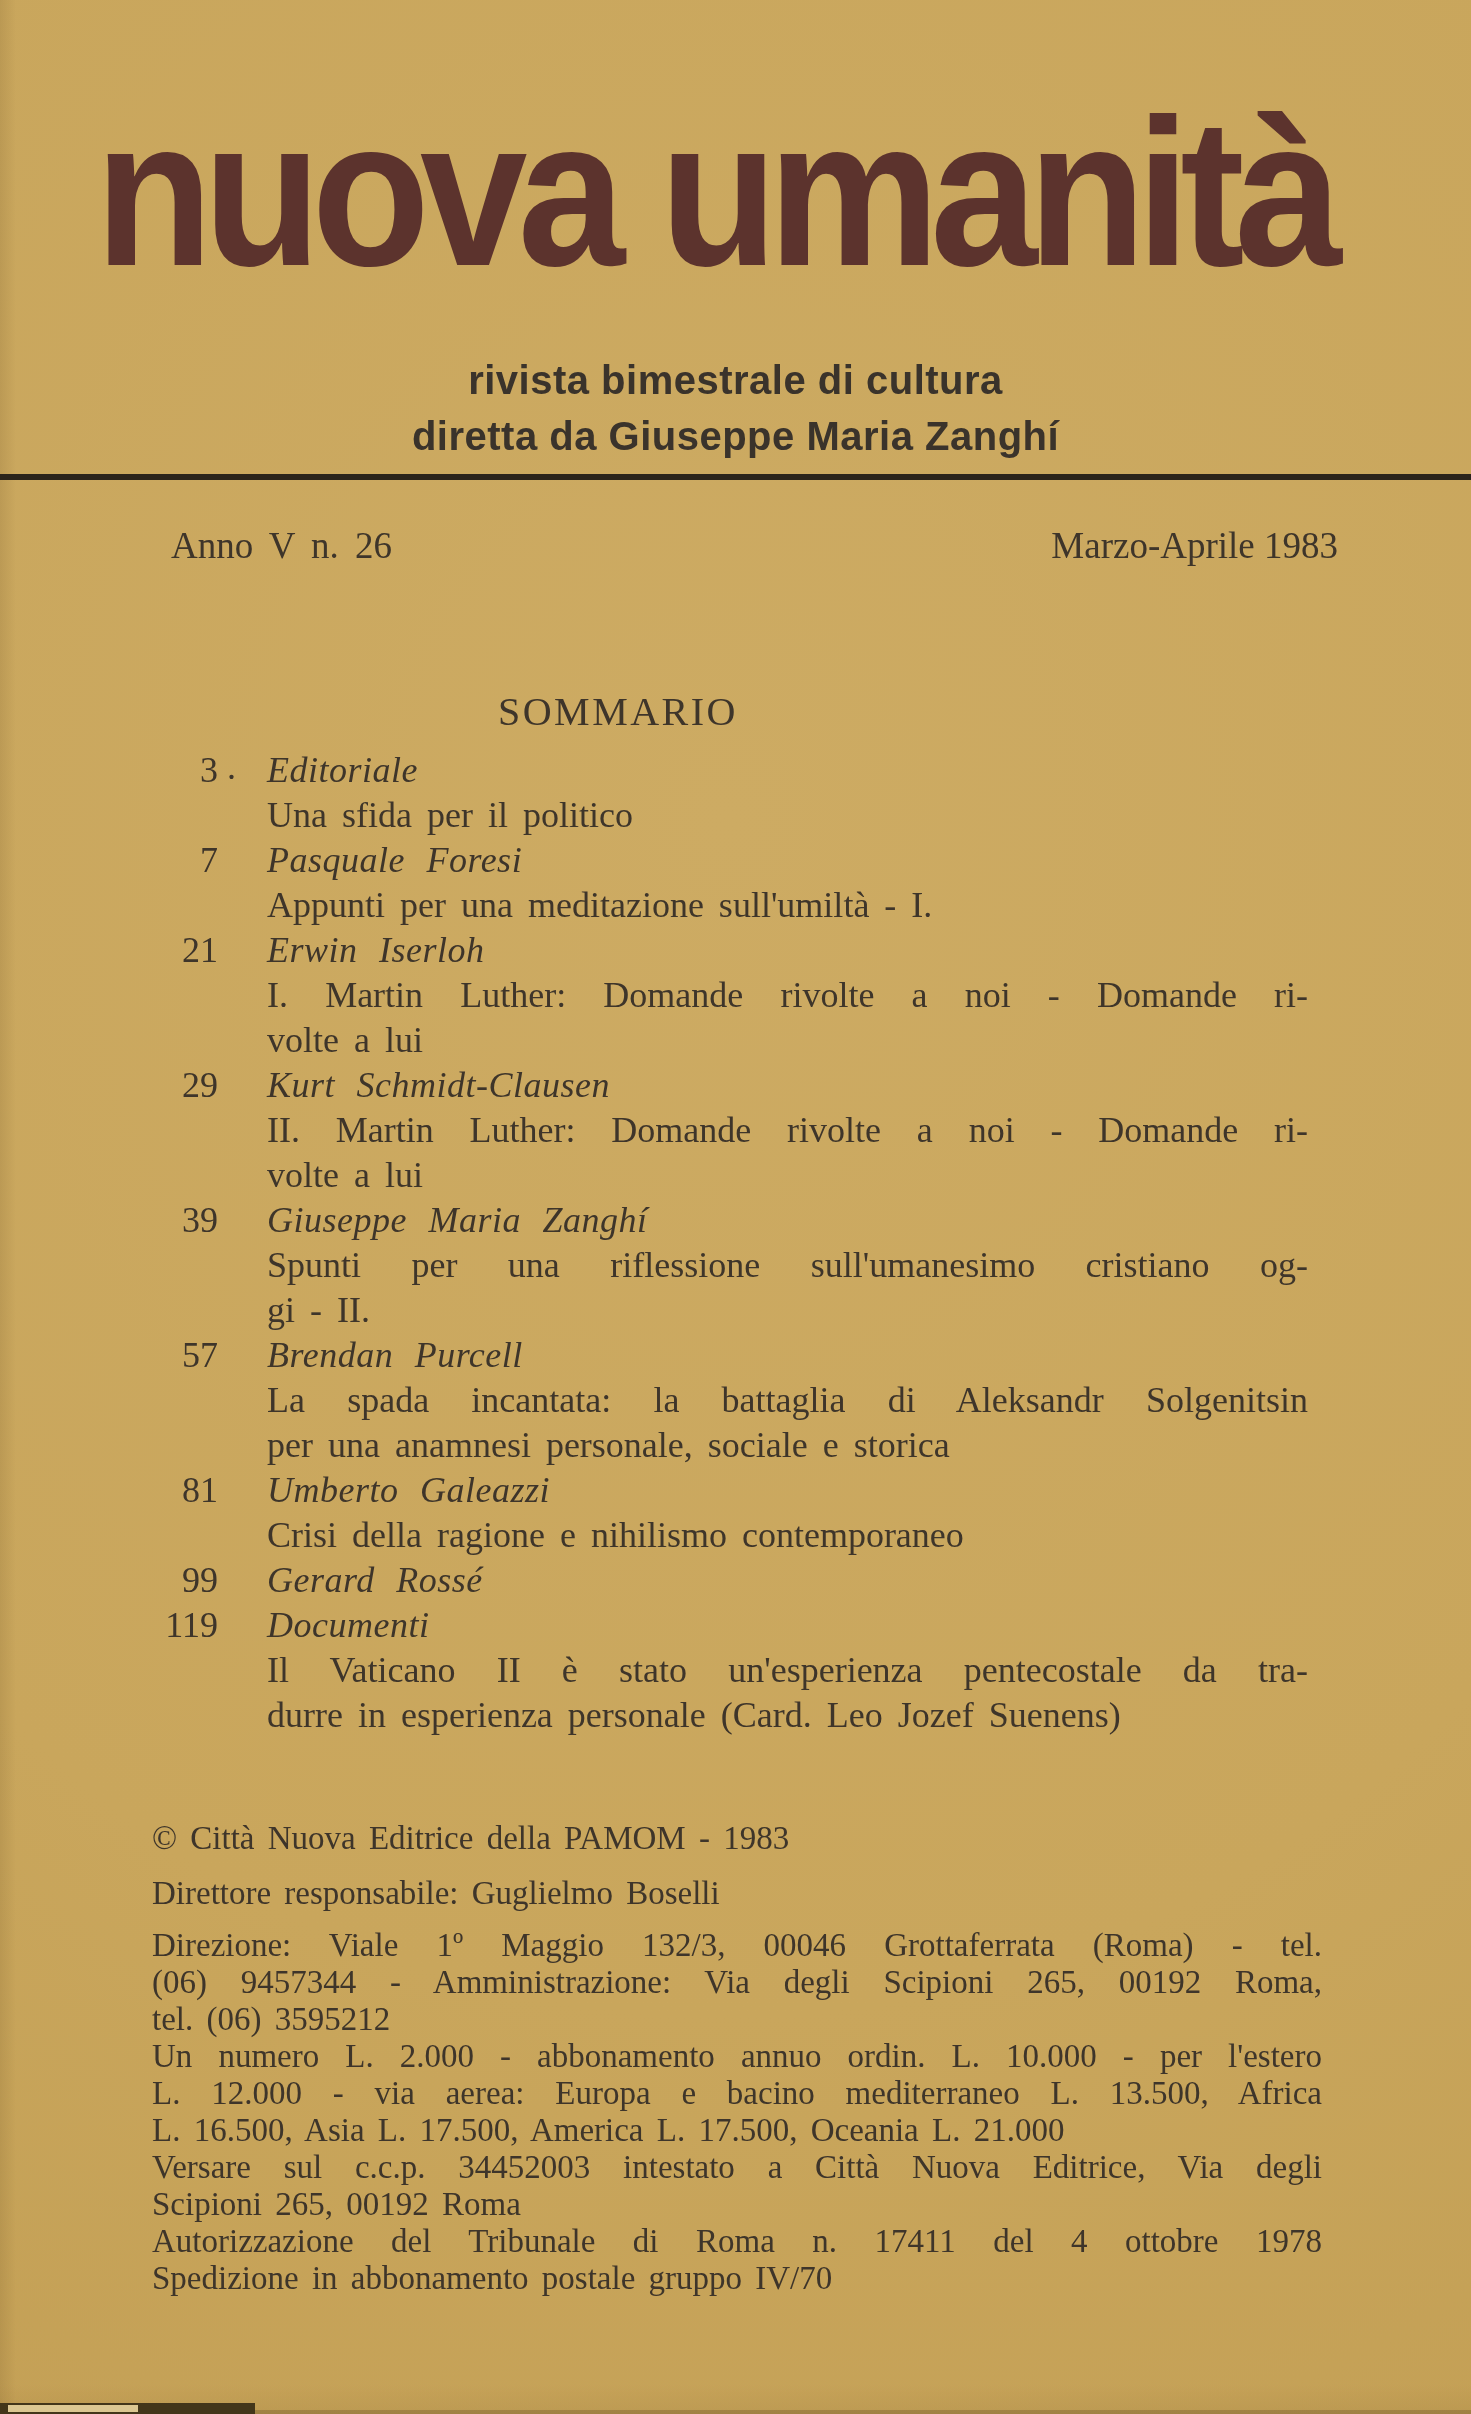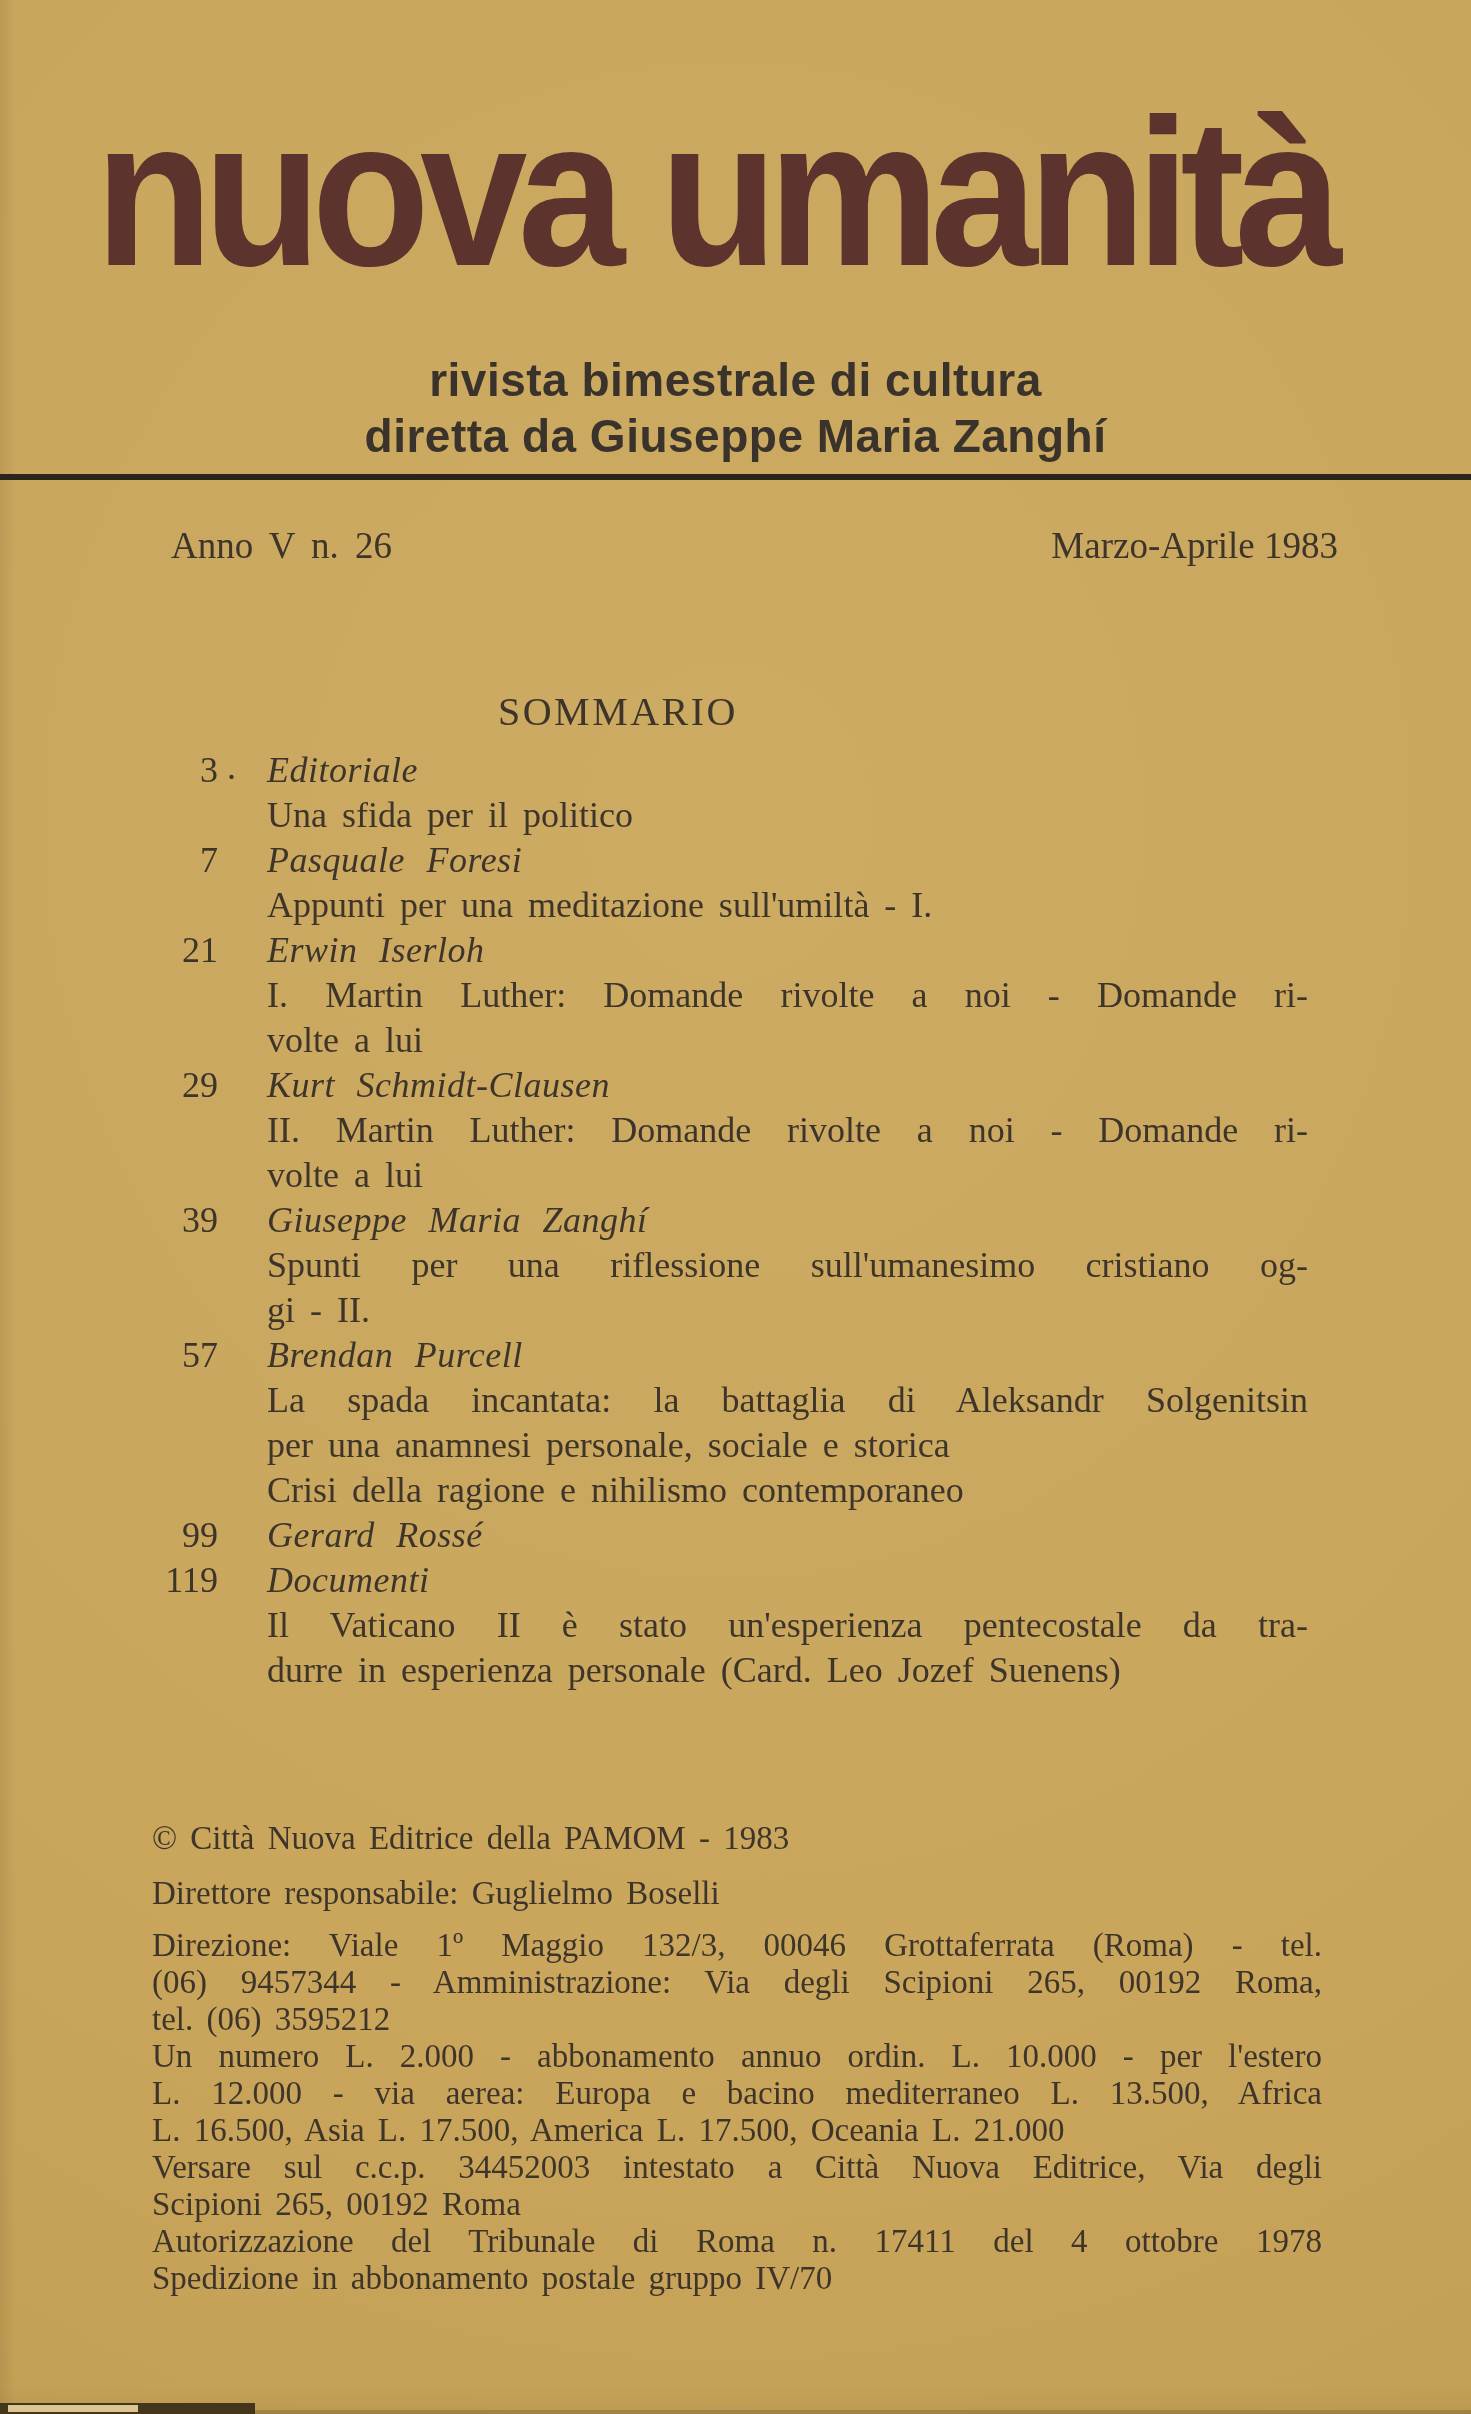--- a/index.html
+++ b/index.html
@@ -24,21 +24,21 @@
     font-family:"Liberation Sans", sans-serif;
     font-weight:700;font-size:210px;line-height:1;
     letter-spacing:-0.05em;white-space:nowrap;
     transform:scaleX(.92);transform-origin:0 0;
     color:var(--title);
   }
   .masthead-subtitle{
     position:absolute;left:0;top:352px;width:1471px;
     text-align:center;
     font-family:"Liberation Sans", sans-serif;
-    font-weight:700;font-size:46px;line-height:56px;
+    font-weight:700;font-size:40px;line-height:56px;
     color:var(--subtitle);letter-spacing:.5px;
   }
   .rule{
     position:absolute;left:0;top:474px;width:1471px;height:6px;
     background:var(--rule);
   }
 
   
   .issue-row{
     position:absolute;left:171px;top:527px;width:1167px;
@@ -154,20 +154,24 @@
         <div class="trow">
           <span class="num">57</span>
           <span class="author">Brendan Purcell</span>
         </div>
         <div class="titleblock">
           <div class="jline">La spada incantata: la battaglia di Aleksandr Solgenitsin</div>
           <div class="lline">per una anamnesi personale, sociale e storica</div>
         </div>
       </li>
       <li class="entry">
+        <div class="trow">
+          <span class="num">81</span>
+          <span class="author">Umberto Galeazzi</span>
+        </div>
         <div class="titleblock">
           <div class="lline">Crisi della ragione e nihilismo contemporaneo</div>
         </div>
       </li>
       <li class="entry">
         <div class="trow">
           <span class="num">99</span>
           <span class="author">Gerard Rossé</span>
         </div>
       </li>

